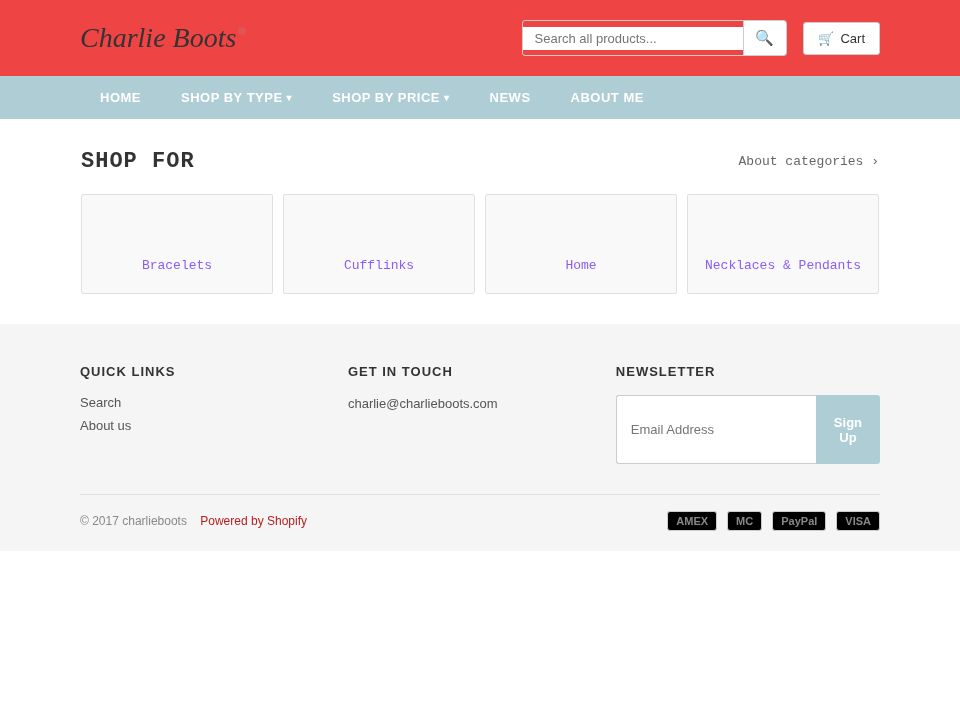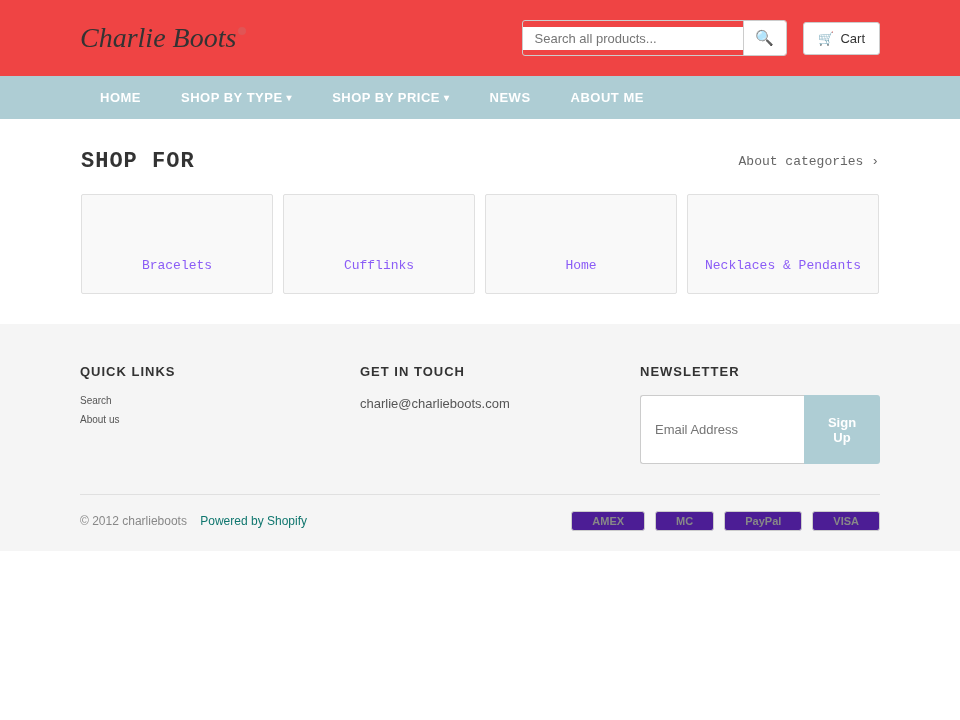--- a/index.html
+++ b/index.html
@@ -160,41 +160,41 @@
     .footer-col-title {
       font-size: 13px;
       font-weight: bold;
       letter-spacing: 1px;
       color: #333;
       text-transform: uppercase;
       margin-bottom: 16px;
     }
     .footer-link {
       display: block;
-      font-size: 10px;
+      font-size: 13px;
       color: #555;
       text-decoration: none;
       margin-bottom: 8px;
       cursor: pointer;
     }
     .footer-contact {
       font-size: 13px;
       color: #555;
     }
     .newsletter-form {
       display: flex;
       gap: 0;
     }
     .newsletter-input {
       border: 1px solid #ccc;
       border-right: none;
       border-radius: 3px 0 0 3px;
       padding: 26px 14px;
       font-size: 13px;
-      width: 164px;
+      width: 200px;
       outline: none;
       color: #999;
     }
     .newsletter-button {
       background: #aecdd4;
       color: #fff;
       border: none;
       padding: 6px 18px;
       font-size: 13px;
       font-weight: bold;
@@ -216,22 +216,22 @@
     .payment-icons {
       display: flex;
       align-items: center;
       gap: 10px;
     }
     .payment-icon {
       font-size: 11px;
       color: #888;
       border: 1px solid #ccc;
       border-radius: 3px;
-      padding: 3px 20px;
-      background: #4c1d95;
+      padding: 3px 8px;
+      background: #000000;
       font-weight: bold;
     }
   </style>
 </head>
 <body>
 
 <header class="header">
   <a class="logo">
     <span style="font-family:Georgia,serif;font-style:italic;font-size:28px;color:#333;">Charlie Boots</span>
     <span class="logo-dot"></span>
@@ -308,23 +308,23 @@
     <div class="footer-col">
       <div class="footer-col-title">NEWSLETTER</div>
       <form class="newsletter-form">
         <input class="newsletter-input" type="email" placeholder="Email Address" style="">
         <button class="newsletter-button">Sign Up</button>
       </form>
     </div>
   </div>
   <div class="footer-bottom">
     <div class="footer-copy">
-      <span>© 2012 charlieboots</span>
+      <span>© 2017 charlieboots</span>
       &nbsp;&nbsp;
-      <a style="color:#0f766e;text-decoration:none;">Powered by Shopify</a>
+      <a style="color:#b91c1c;text-decoration:none;">Powered by Shopify</a>
     </div>
     <div class="payment-icons">
       <span class="payment-icon">AMEX</span>
       <span class="payment-icon">MC</span>
       <span class="payment-icon">PayPal</span>
       <span class="payment-icon">VISA</span>
     </div>
   </div>
 </footer>
 

